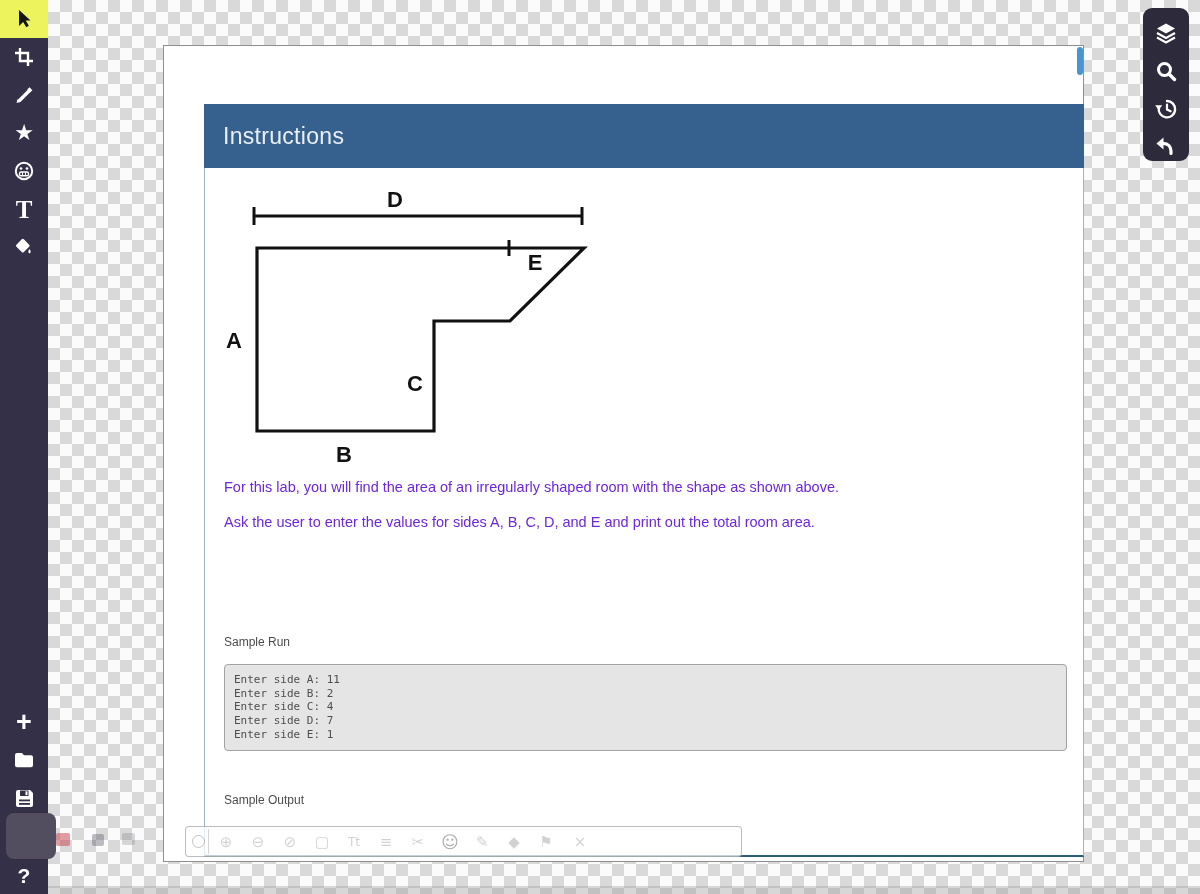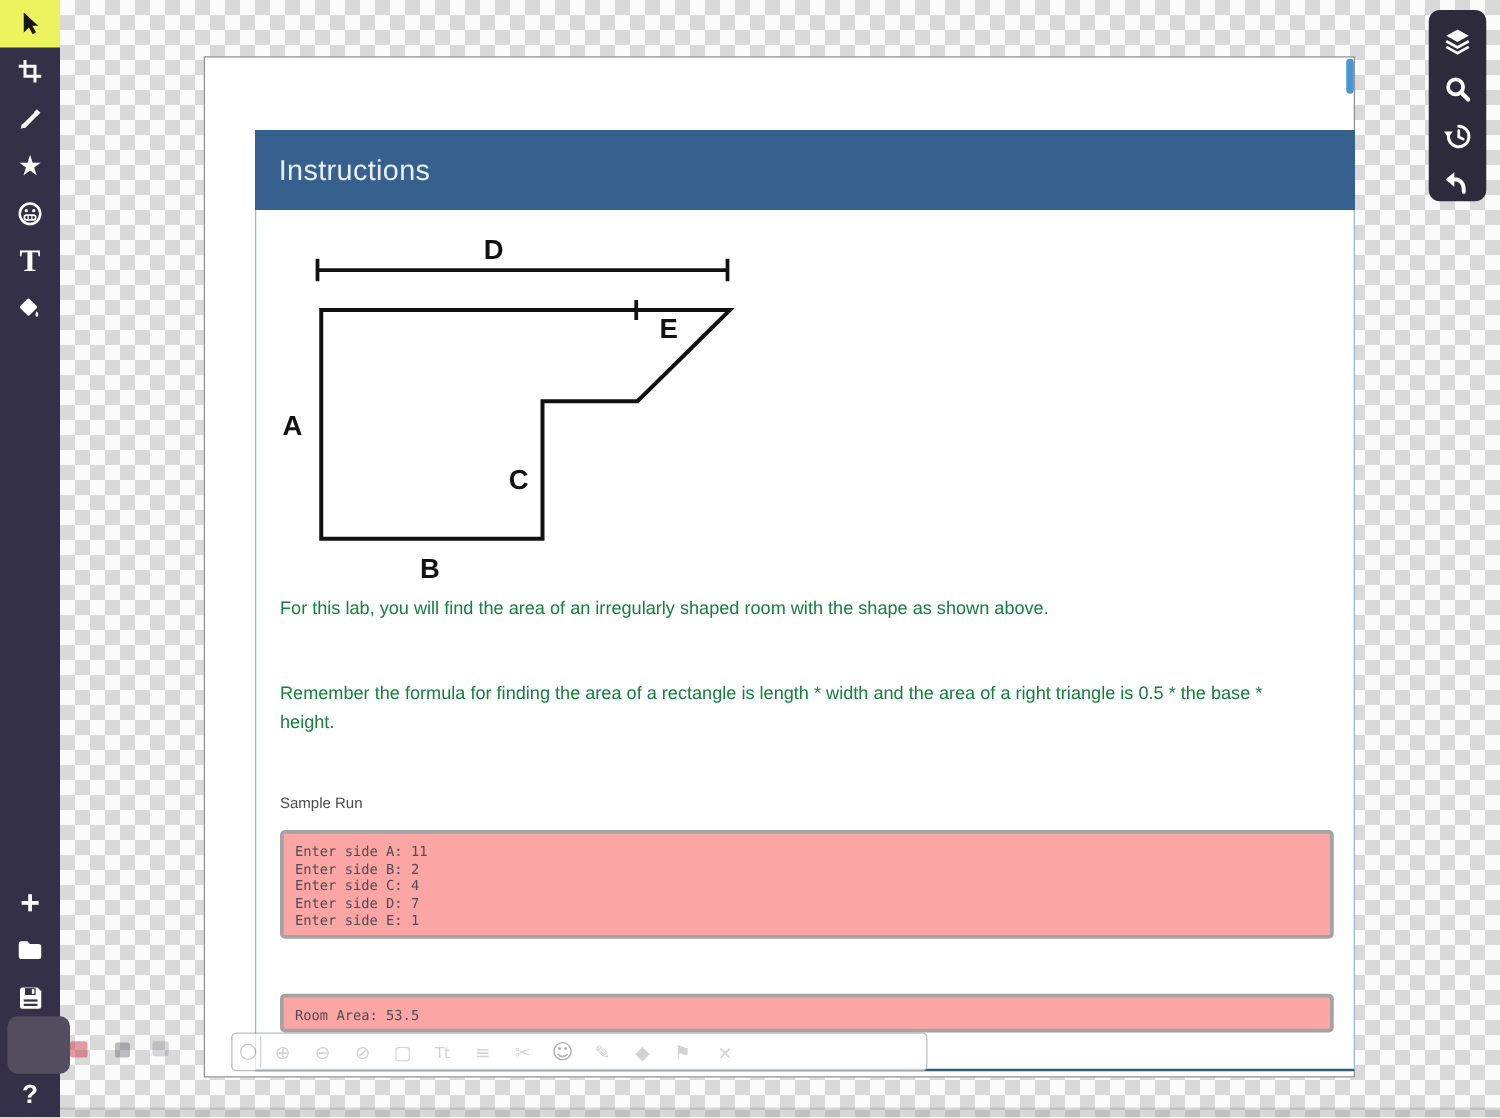--- a/index.html
+++ b/index.html
@@ -37,27 +37,27 @@
   .page-title { position:absolute; left:20px; top:3px; font-size:25px; color:#4a4a4a; letter-spacing:.2px; }
   .scroll-thumb { position:absolute; left:913px; top:1px; width:6px; height:28px; background:#4795d2; border-radius:3px; }
 
   .panel { position:absolute; left:40px; top:58px; width:880px; height:753px; background:#fff; border:1px solid #9fb4c4; border-top:none; border-bottom:2px solid #2a5e73;padding-left:48px; }
   .panel-header { position:absolute; left:-1px; top:0; width:880px; height:64px; background:#36618e; display:flex; align-items:center; padding-left:19px; }
   .panel-header span { color:#e9eff5; font-size:23px; letter-spacing:.3px; }
 
   .diagram { position:absolute; left:17px; top:77px; width:380px; height:290px; }
   .diagram text { font-family:"Liberation Sans",sans-serif; font-weight:bold; font-size:22px; fill:#111; }
 
-  .para { position:absolute; left:19px; width:828px; font-size:14.5px; line-height:22.5px; color:#15803d; }
+  .para { position:absolute; left:19px; width:828px; font-size:14.5px; line-height:22.5px; color:#6d28d9; }
   .p1 { top:372px; } .p2 { top:407px; } .p3 { top:440px; } .p4 { top:498px; }
 
   .subhead { position:absolute; left:19px; font-size:12px; color:#4b4b4b; }
   .sr-head { top:531px; } .so-head { top:661px;margin-top:28px; }
 
-  .codeblock { position:absolute; left:19px; width:843px; background:#fca5a5; border:3px solid #a3a3a3; border-radius:4px;
+  .codeblock { position:absolute; left:19px; width:843px; background:#e5e5e5; border:1px solid #a3a3a3; border-radius:4px;
     font-family:"DejaVu Sans Mono","Liberation Mono",monospace; font-size:11px; line-height:13.7px; color:#4e4e4e; padding:8px 9px; white-space:pre; }
   .code-run { top:560px; height:87px; }
   .code-out { top:691px; height:31px; }
 
   
   .ghost-card { position:absolute; left:185px; top:826px; width:557px; height:31px; background:rgba(255,255,255,.72); border:1px solid rgba(130,135,140,.55); border-radius:4px; z-index:3; }
   .ghost-card:before { content:""; position:absolute; left:22px; top:2px; bottom:2px; width:1px; background:rgba(130,135,140,.35); }
   .ghost-circle { position:absolute; left:6px; top:8px; width:13px; height:13px; border:1.5px solid rgba(110,110,115,.4); border-radius:50%; }
   .gicon { position:absolute; top:831px; width:22px; height:22px; display:flex; align-items:center; justify-content:center;
     font-size:15px; color:#6a6d72; opacity:.3; z-index:4; cursor:pointer; font-family:"DejaVu Sans",sans-serif; }
@@ -189,31 +189,30 @@
         <polygon points="35,67 362,67 288,140 212,140 212,250 35,250" fill="#fff" stroke="#111" stroke-width="3.2"></polygon>
         <line x1="287" y1="59" x2="287" y2="75" stroke="#111" stroke-width="3"></line>
 
         <text x="12" y="167" text-anchor="middle">A</text>
         <text x="122" y="281" text-anchor="middle">B</text>
         <text x="193" y="210" text-anchor="middle">C</text>
         <text x="313" y="89" text-anchor="middle">E</text>
       </svg>
 
       <p class="para p1">For this lab, you will find the area of an irregularly shaped room with the shape as shown above.</p>
-      <p class="para p3">Remember the formula for finding the area of a rectangle is length * width and the area of a right triangle is 0.5 * the base * height.</p>
+      <p class="para p2">Ask the user to enter the values for sides A, B, C, D, and E and print out the total room area.</p>
 
       <div class="subhead sr-head">Sample Run</div>
       <div class="codeblock code-run"><span>Enter side A: 11</span>
 <span>Enter side B: 2</span>
 <span>Enter side C: 4</span>
 <span>Enter side D: 7</span>
 <span>Enter side E: 1</span></div>
 
       <div class="subhead so-head">Sample Output</div>
-      <div class="codeblock code-out"><span>Room Area: 53.5</span></div>
     </div>
   </div>
 
   <div class="ghost-blob blob-red"></div>
   <div class="ghost-blob blob-dark"></div>
   <div class="ghost-blob blob-gray"></div>
 
   <div class="ghost-card">
     <div class="ghost-circle"></div>
   </div>

